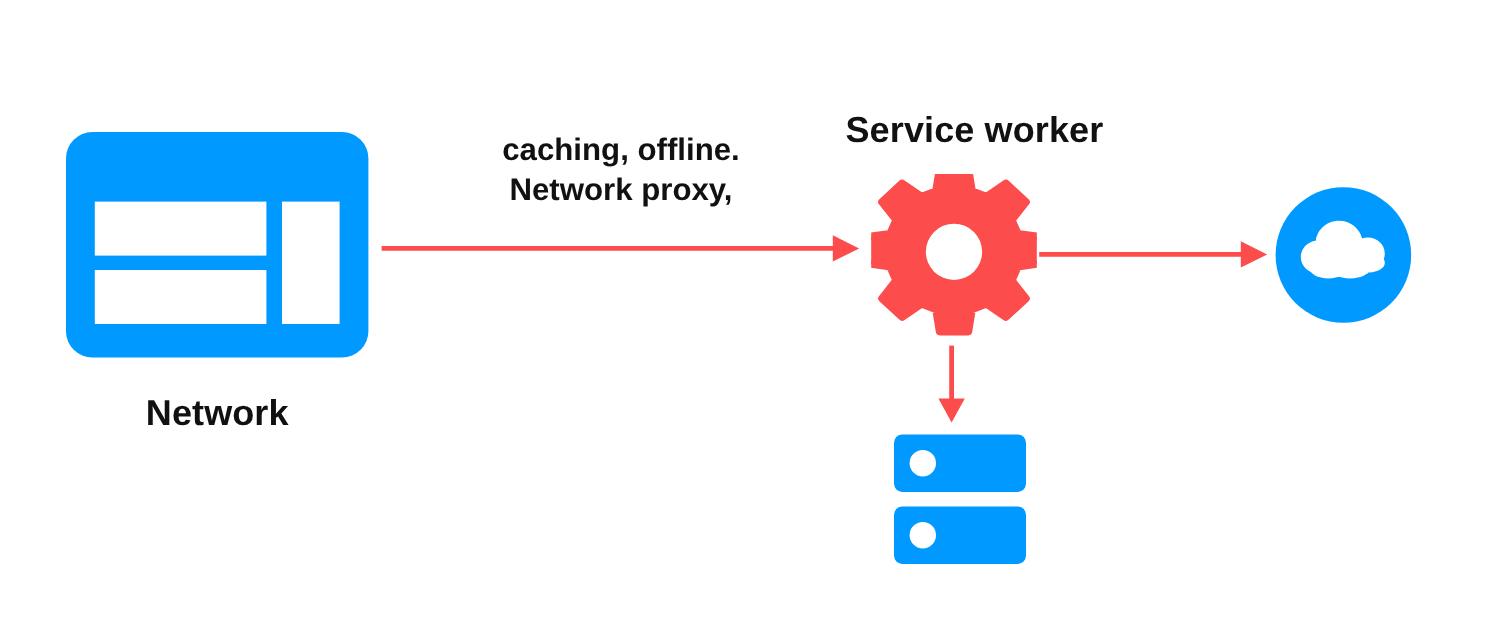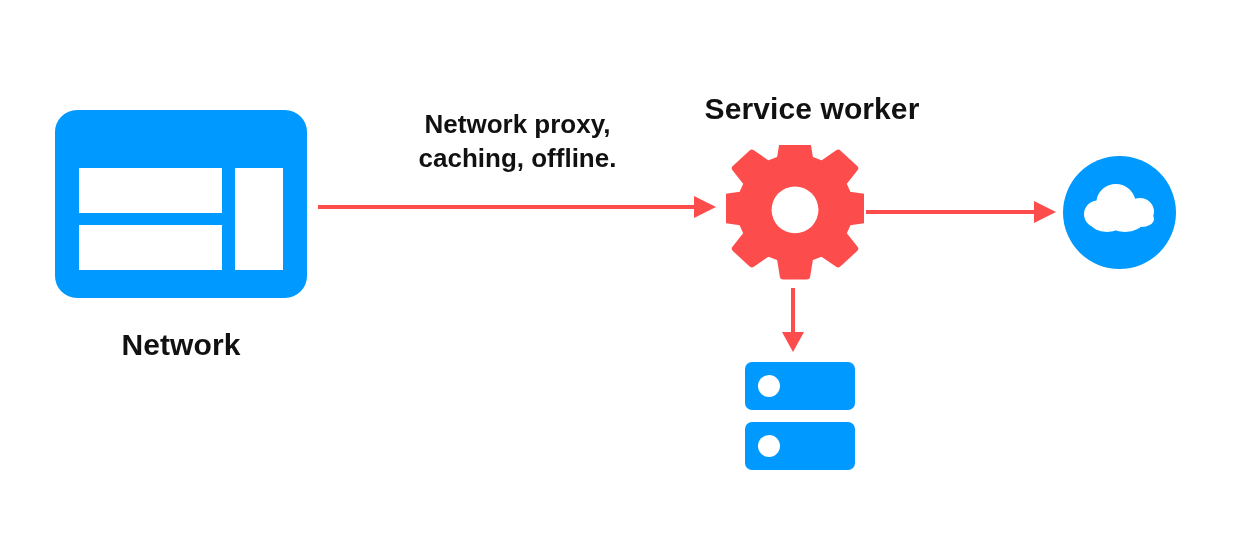--- a/index.html
+++ b/index.html
@@ -176,22 +176,22 @@
         <div class="window-pane"></div>
       </div>
       <div class="window-right-col">
         <div class="window-side-pane"></div>
       </div>
     </div>
   </div>
   <div class="node-label" id="window-label" style="color: rgb(17, 17, 17);">Network</div>
 
   <div id="edge-label-proxy" style="color: rgb(17, 17, 17);">
+    <div>caching, offline.</div>
     <div>Network proxy,</div>
-    <div>caching, offline.</div>
   </div>
 
   <svg class="arrow-svg" id="arrow-window-to-sw" viewBox="0 0 400 30">
     <line x1="0" y1="15" x2="378" y2="15" stroke="#FC4C4C" stroke-width="4"></line>
     <polygon points="398,15 376,26 376,4" fill="#FC4C4C"></polygon>
   </svg>
 
   <div class="node" id="gear-node">
     <svg viewBox="0 0 100 100" width="138" height="138">
       <path fill="#FC4C4C" stroke="#FC4C4C" stroke-width="5" stroke-linejoin="round" d="M41.5,4 L58.5,4 L60.7,18.4 L69.6,22.1 L81.3,13.5 L93.3,25.5

